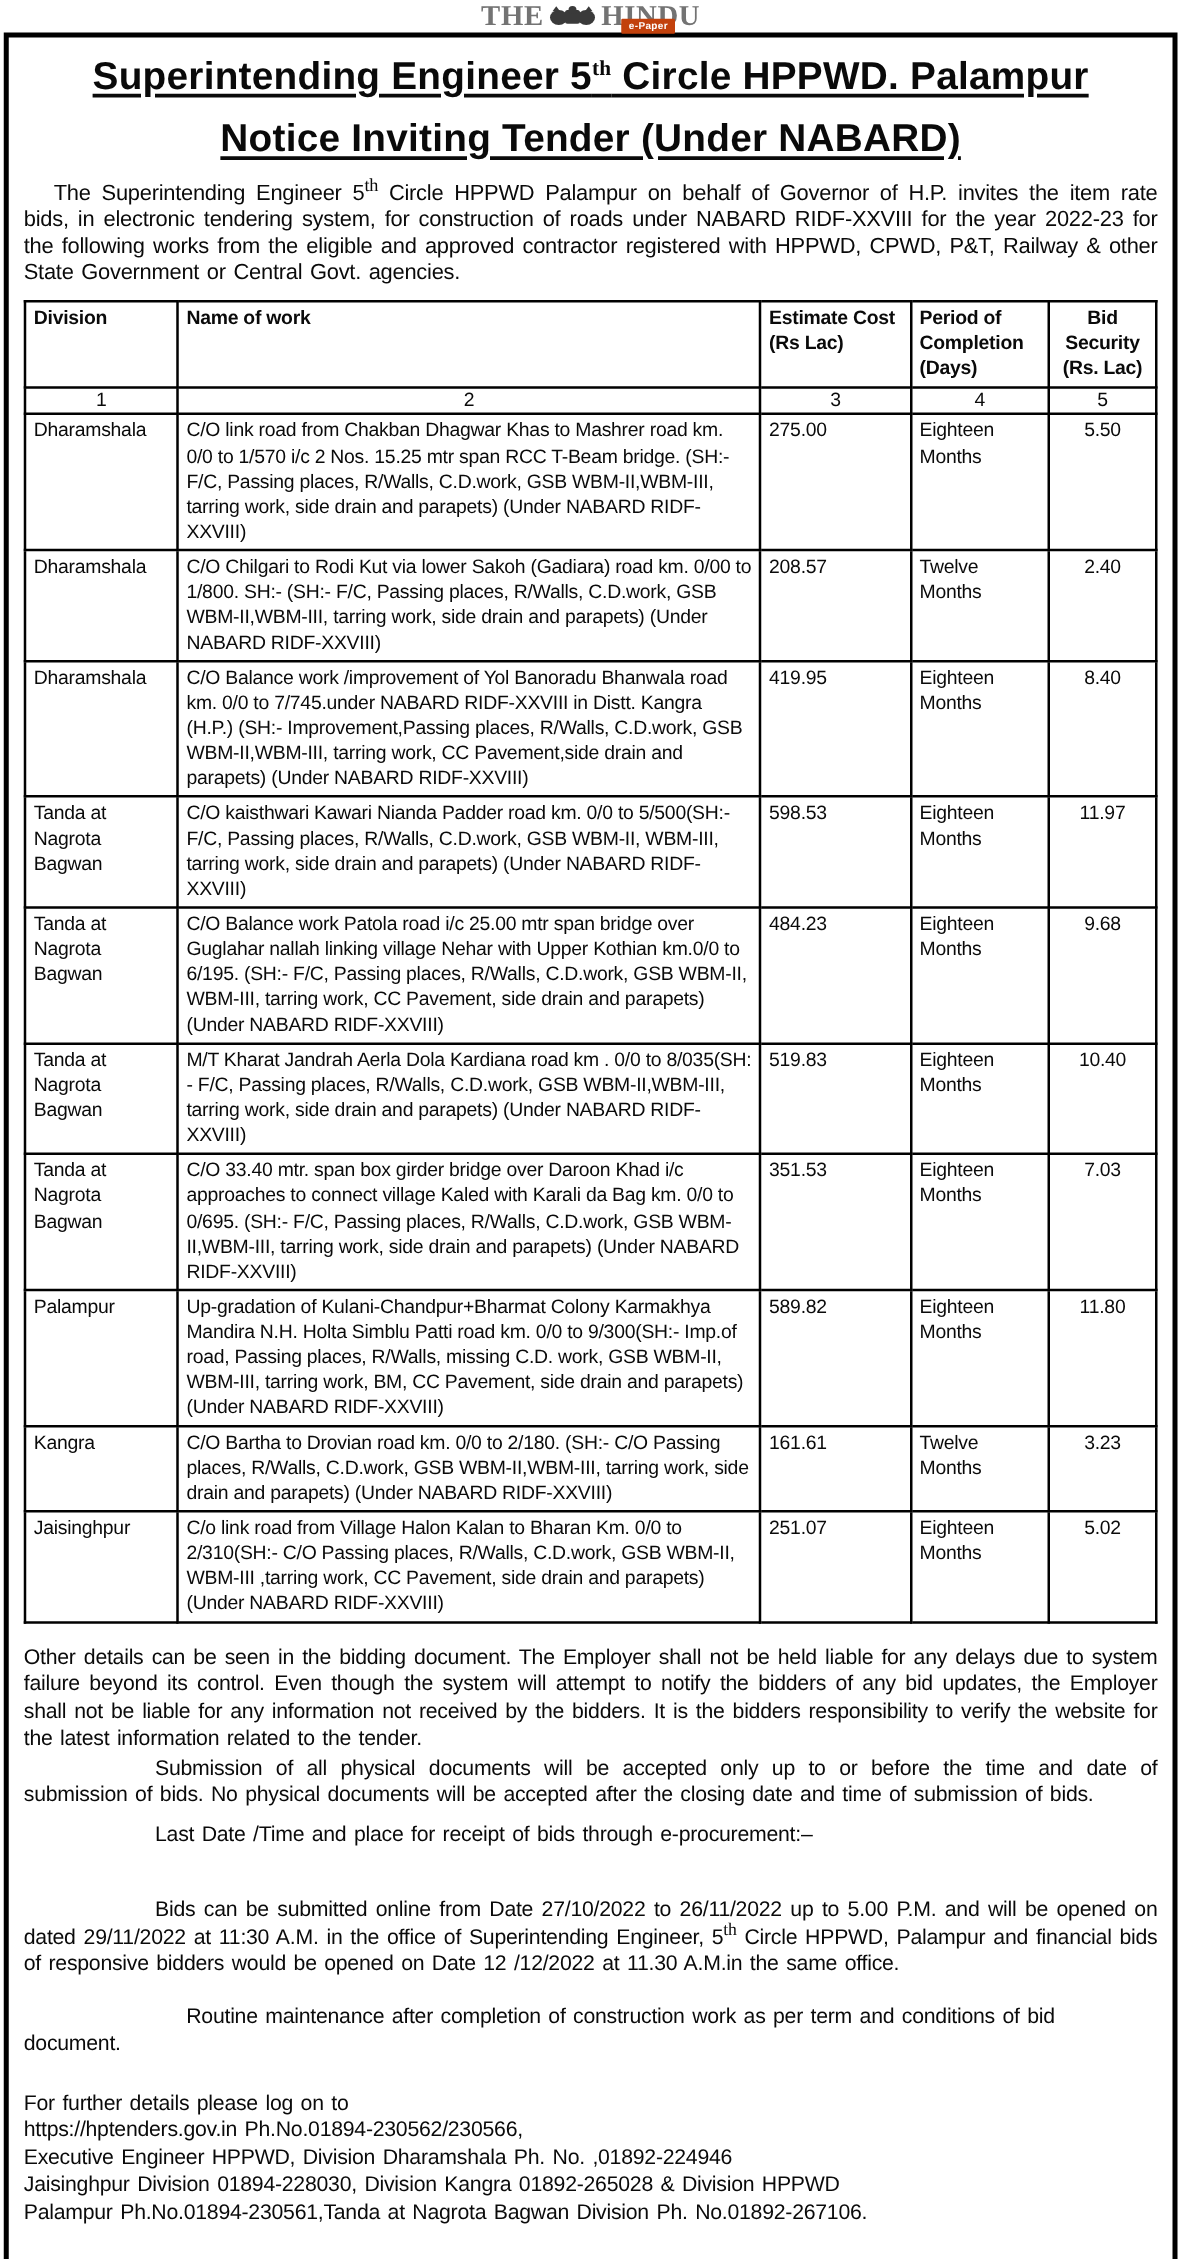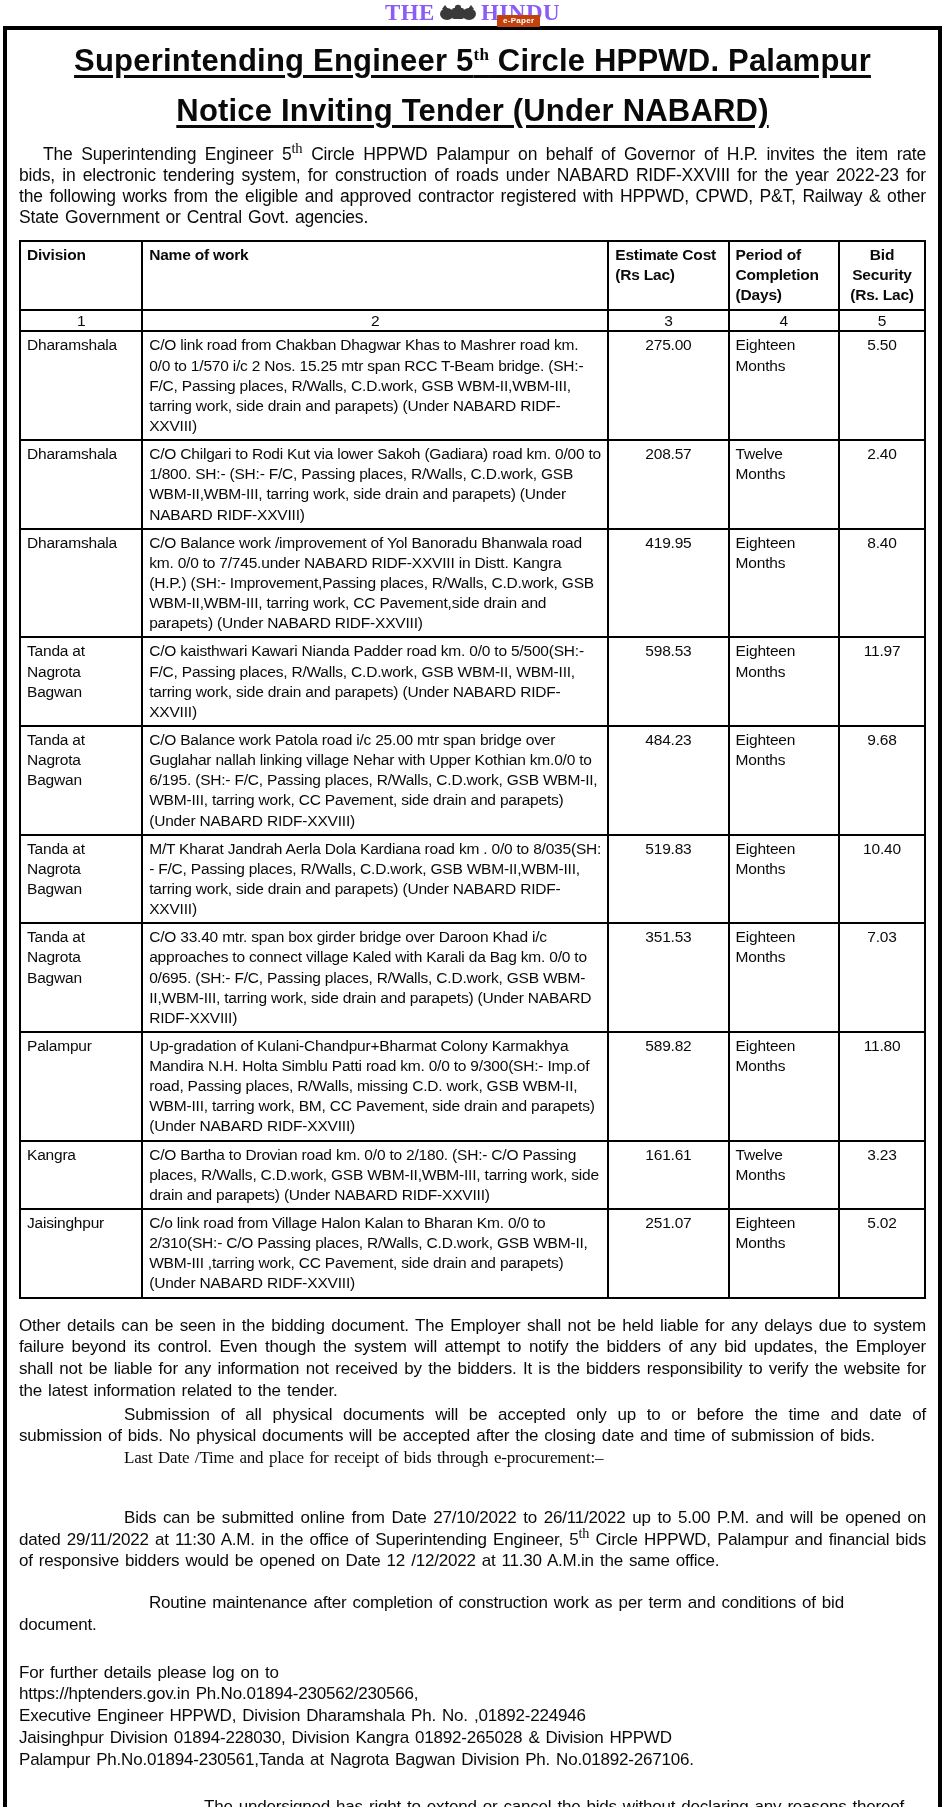--- a/index.html
+++ b/index.html
@@ -23,21 +23,21 @@
   }
   .masthead-logo {
     display: flex;
     align-items: center;
     gap: 4px;
     font-family: "Liberation Serif", serif;
     font-weight: 700;
     font-size: 23px;
     letter-spacing: 0.5px;
     line-height: 1;
-    color: #8b5cf6;
+    color: #737373;
   }
   .emblem { width: 38px; height: 20px; display: inline-block; }
   .epaper-badge {
     position: absolute;
     left: 497px;
     top: 15px;
     background: #c2410c;
     color: #ffffff;
     font-size: 8px;
     font-weight: 700;
@@ -96,35 +96,35 @@
   th.h-cost { width: 13.3%; text-align: left; padding: 6px 4px 3px 10px; }
   th.h-period { width: 12.2%; text-align: left; padding: 6px 4px 3px 10px; }
   th.h-security { width: 9.5%; text-align: center; padding: 6px 2px 3px 2px; }
   tr.colnum-row td {
     text-align: center;
     padding: 1px 4px;
     line-height: 1.15;
   }
   td.c-division { padding-left: 8px; }
   td.c-work { padding-left: 10px; }
-  td.c-cost { padding-left: 12px; text-align: center; }
+  td.c-cost { padding-left: 12px; }
   td.c-period { padding-left: 10px; }
   td.c-security { text-align: center; }
 
   
   .para {
     font-size: 17px;
     line-height: 1.28;
     text-align: justify;
     letter-spacing: -0.2px;
     word-spacing: 1.5px;
   }
   .para.indent { text-indent: 105px; }
   .para.small-gap { margin-top: 2px; }
-  .lastdate { text-indent: 105px; margin-top: 0; text-align: left; font-family: Liberation Serif, serif; }
+  .lastdate { text-indent: 105px; margin-top: 10px; text-align: left; }
   .bids-para { margin-top: 38px; text-indent: 105px; }
   .routine { margin-top: 20px; text-indent: 130px; text-align: left; }
   .contact { margin-top: 26px; text-align: left; }
   .contact div { line-height: 1.28; }
   .undersigned { margin-top: 26px; text-indent: 185px; text-align: left; }
 </style>
 </head>
 <body>
 
 <div class="page">

